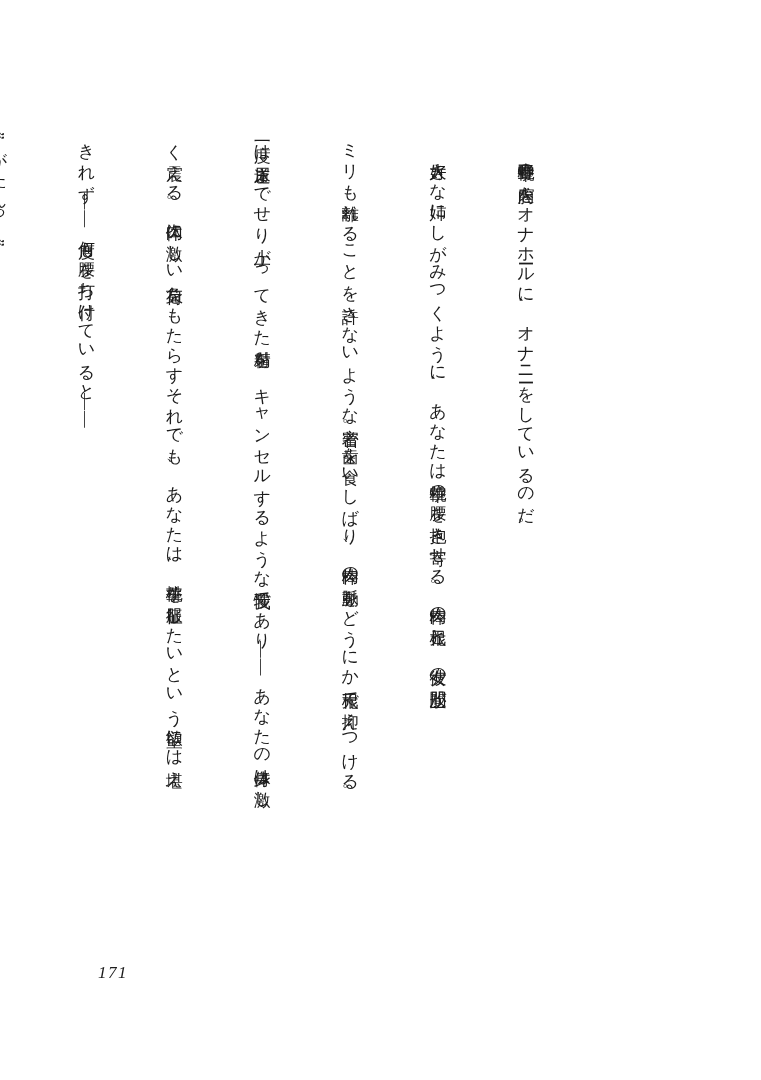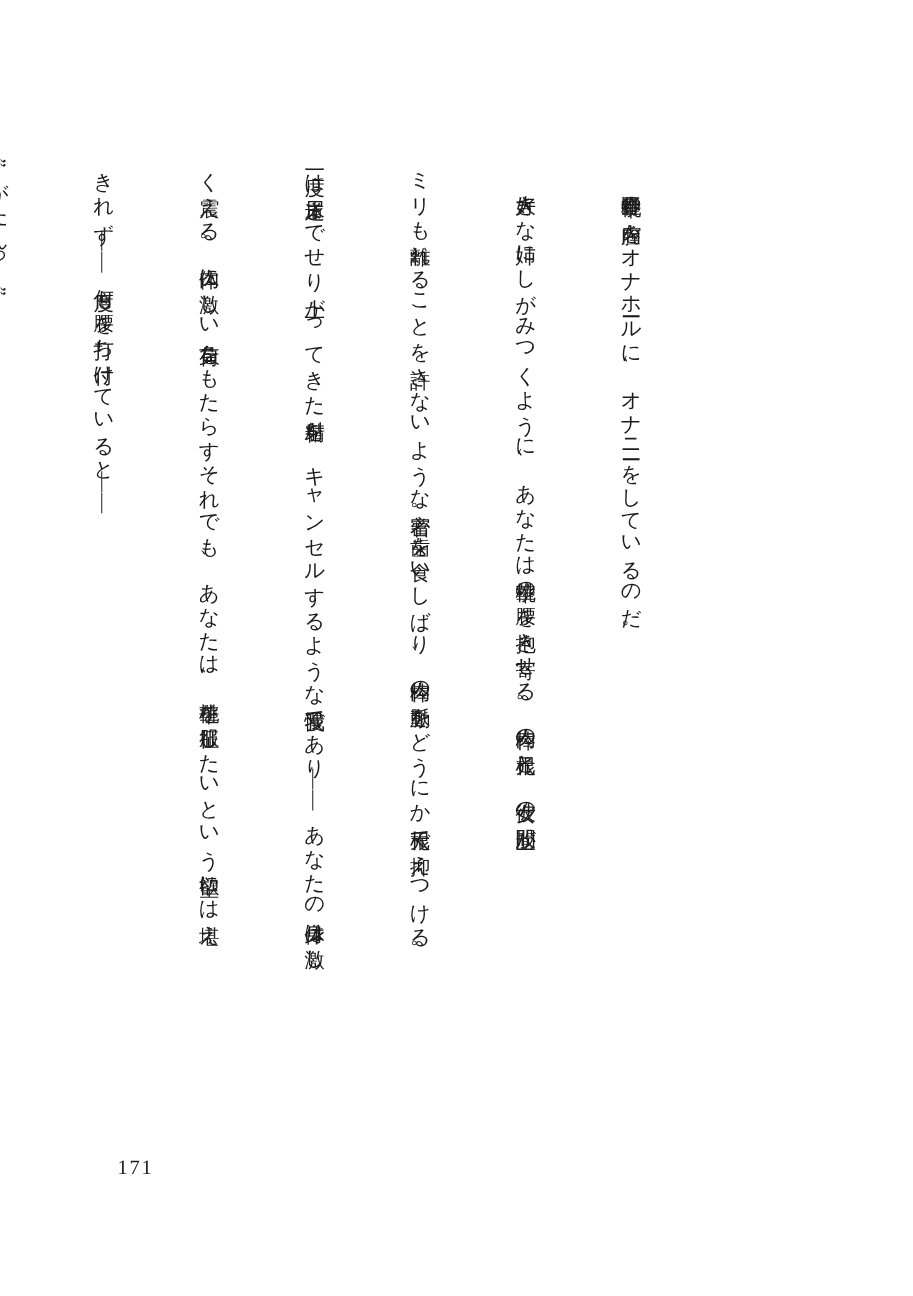--- a/index.html
+++ b/index.html
@@ -31,20 +31,21 @@
   .text-column {
     height: 818px;
   }
   .page-number {
     position: absolute;
     left: 98px;
     top: 963px;
     color: #1c1c1c;
     font-size: 17px;
     letter-spacing: 1.5px;
+    font-style: italic;
   }
 </style>
 </head>
 <body>
 
 <div class="book-page">
 
   <div class="text-block">
     <div class="text-column">　春野桃華の膣内をオナホールに、オナニーをしているのだ。</div>
     <div class="text-column">　大好きな姉にしがみつくように、あなたは桃華の腰を抱き寄せる。肉棒の根元と、彼女の股間が一</div>

